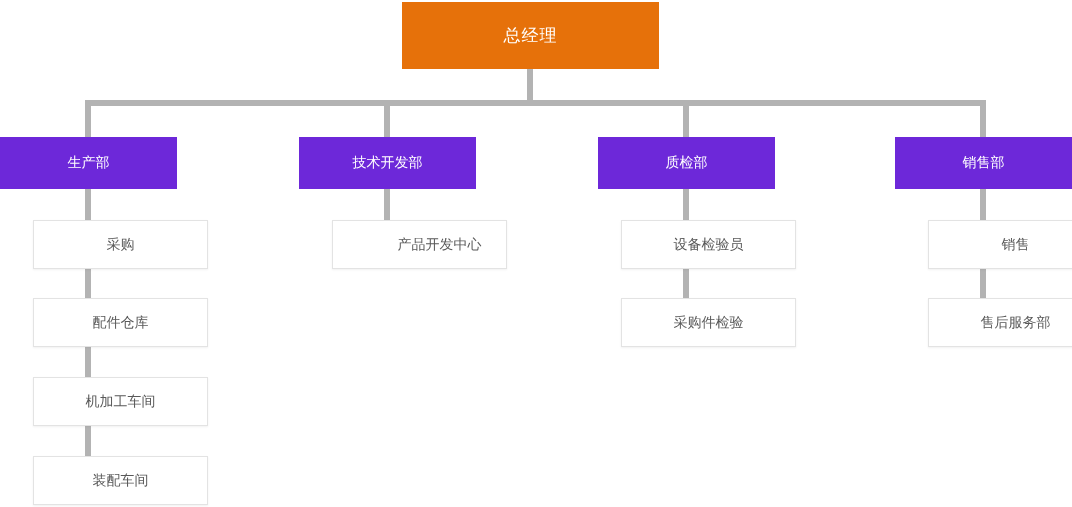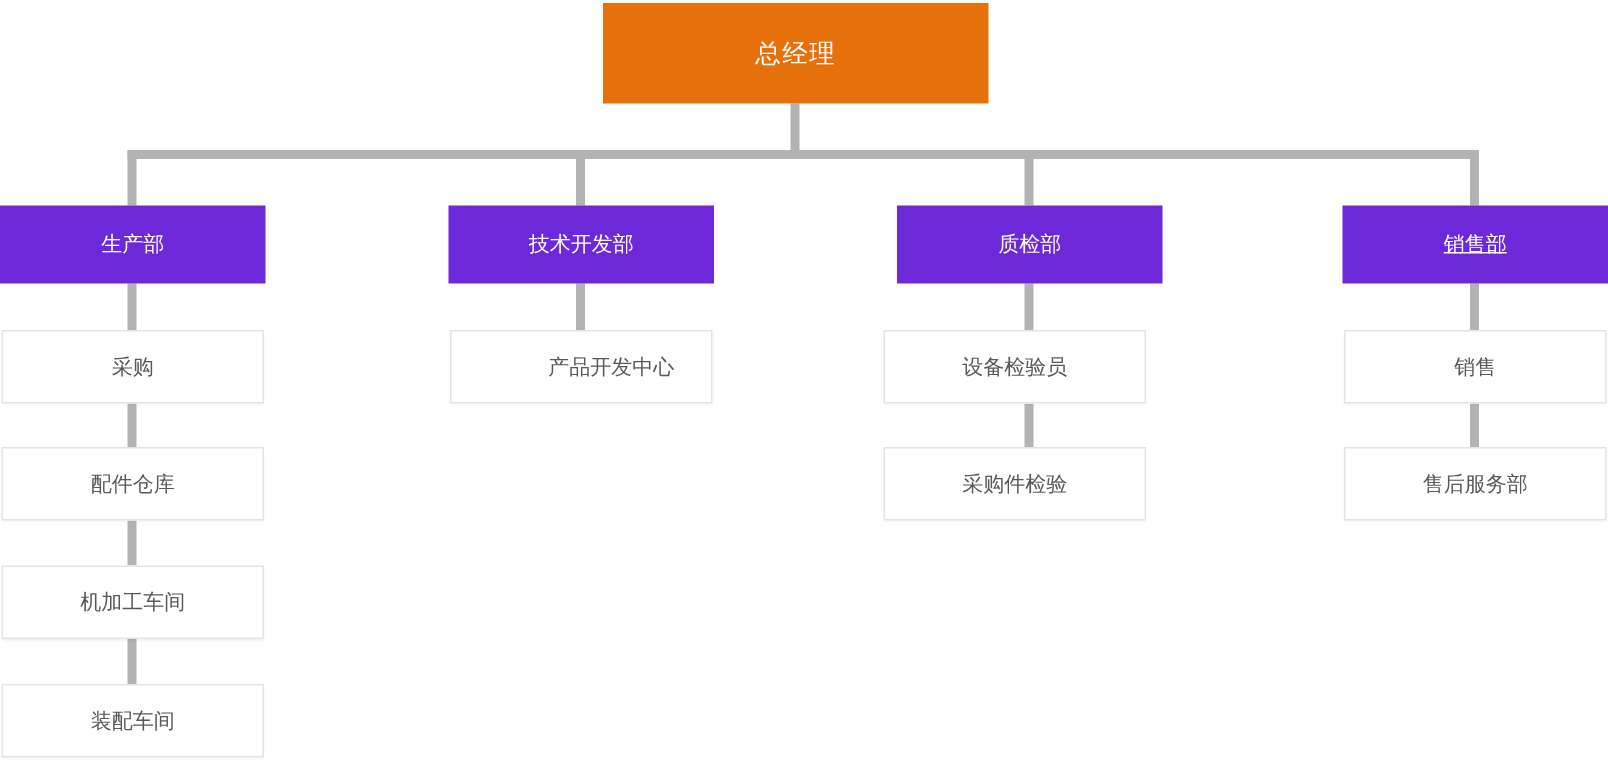--- a/index.html
+++ b/index.html
@@ -39,26 +39,27 @@
     color: #ffffff;
     font-size: 14px;
   }
   .node-child {
     width: 175px; height: 49px;
     background: #ffffff;
     border: 1px solid #E3E3E3;
     box-shadow: 0 1px 2px rgba(0,0,0,0.06);
     color: #595959;
     font-size: 14px;
+    margin-left: 32px;
   }
   
   .dept-c1 { left: 0; }
   .dept-c2 { left: 299px; }
   .dept-c3 { left: 598px; text-align: center; }
-  .dept-c4 { left: 895px; text-decoration: underline; }
+  .dept-c4 { left: 895px; }
   .child-c1 { left: 1px; }
   .child-c2 { left: 300px; padding-left: 40px; }
   .child-c3 { left: 589px; }
   .child-c4 { left: 896px; }
   
   .r1 { top: 220px; }
   .r2 { top: 298px; }
   .r3 { top: 377px; }
   .r4 { top: 456px; text-align: center; }
   

